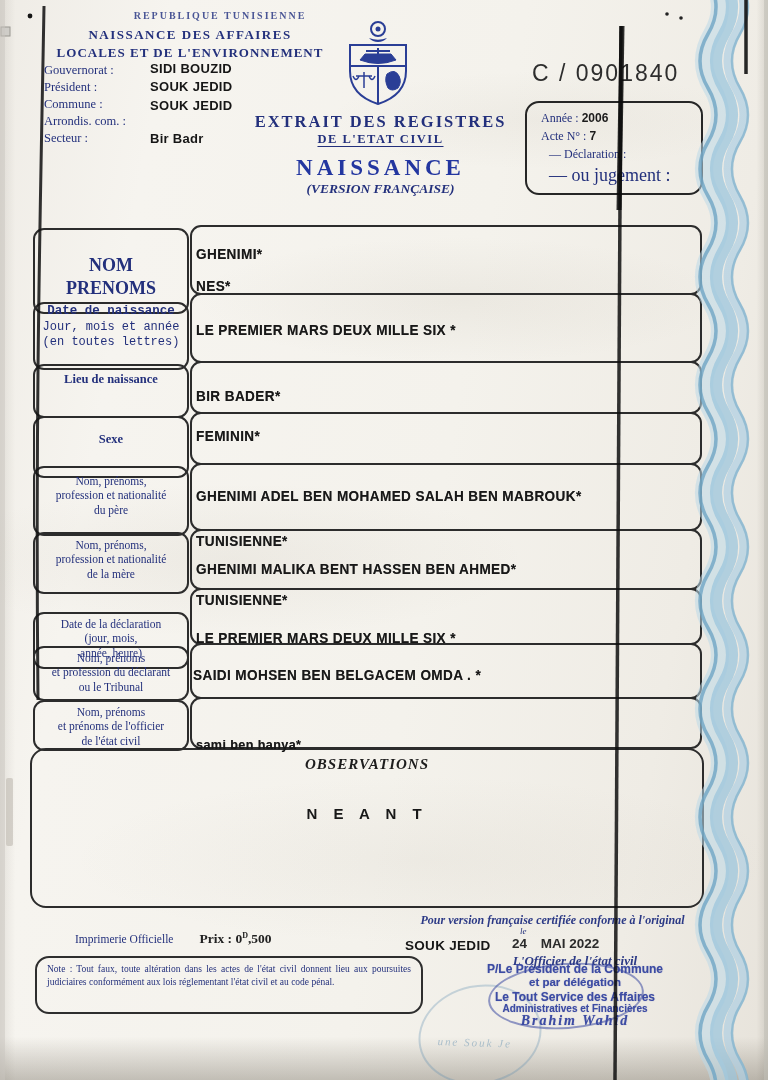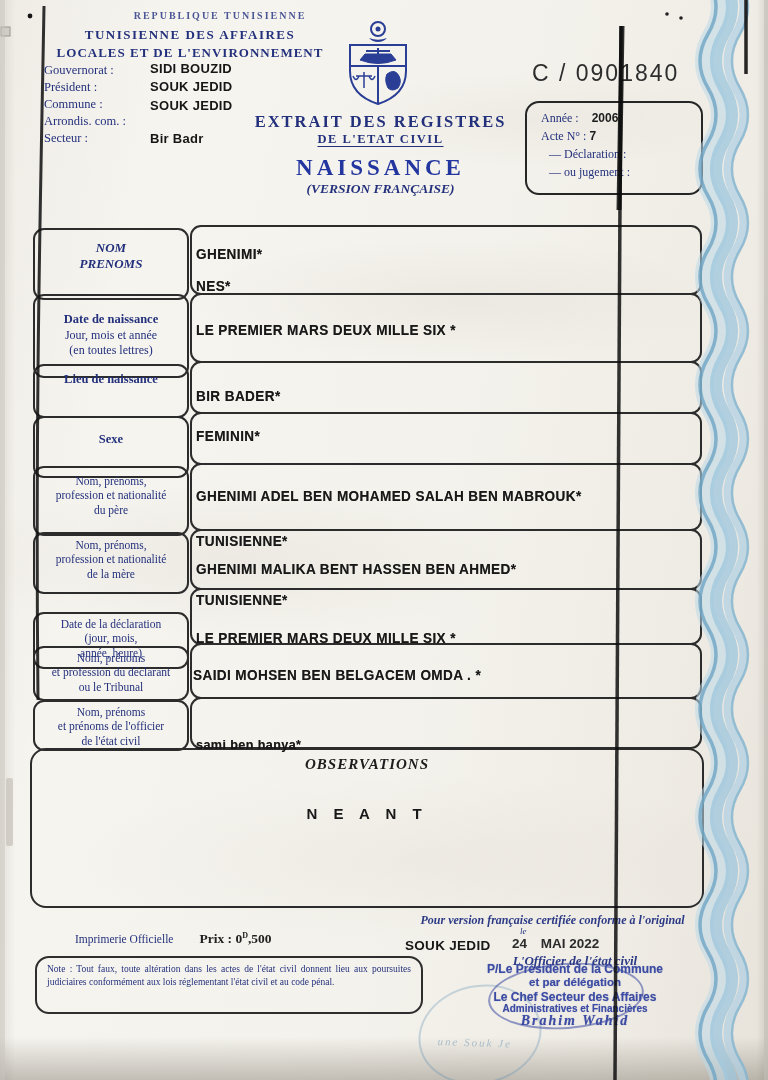--- a/index.html
+++ b/index.html
@@ -30,21 +30,21 @@
              text-shadow:0 0 1px rgba(60,75,163,.5);}
   .artifacts{position:absolute;inset:0;z-index:40;pointer-events:none;}
 </style>
 </head>
 <body>
 
 <div class="page">
   <div class="paper-texture"></div>
 
   <div style="position:absolute;left:100px;top:10px;width:240px;text-align:center;font-size:10px;font-weight:bold;letter-spacing:2px;color:#2c3a86;opacity:.85;filter:blur(.3px);z-index:5;">REPUBLIQUE TUNISIENNE</div>
-  <div style="position:absolute;left:60px;top:27px;width:260px;text-align:center;font-size:13px;font-weight:bold;letter-spacing:1.5px;color:#23307c;z-index:5;">TUNISIENNE DES AFFAIRES</div>
+  <div style="position:absolute;left:60px;top:27px;width:260px;text-align:center;font-size:13px;font-weight:bold;letter-spacing:1.5px;color:#23307c;z-index:5;">NAISSANCE DES AFFAIRES</div>
   <div style="position:absolute;left:40px;top:45px;width:300px;text-align:center;font-size:13px;font-weight:bold;letter-spacing:1px;color:#23307c;z-index:5;">LOCALES ET DE L'ENVIRONNEMENT</div>
 
   <div class="hdr-field" style="left:44px;top:63px;font-weight:normal;">Gouvernorat :</div>
   <div class="hdr-val" style="left:150px;top:61px;">SIDI BOUZID</div>
   <div class="hdr-field" style="left:44px;top:80px;font-weight:normal;">Président :</div>
   <div class="hdr-val" style="left:150px;top:79px;">SOUK JEDID</div>
   <div class="hdr-field" style="left:44px;top:97px;font-weight:normal;">Commune :</div>
   <div class="hdr-val" style="left:150px;top:98px;">SOUK JEDID</div>
   <div class="hdr-field" style="left:44px;top:114px;font-weight:normal;">Arrondis. com. :</div>
   <div class="hdr-field" style="left:44px;top:131px;font-weight:normal;">Secteur :</div>
@@ -76,35 +76,35 @@
     <div style="font-size:16.5px;font-weight:bold;letter-spacing:2px;color:#23307c;">EXTRAIT DES REGISTRES</div>
     <div style="font-size:12.5px;font-weight:bold;letter-spacing:1.5px;color:#23307c;text-decoration:underline;text-underline-offset:3px;">DE L'ETAT CIVIL</div>
     <div style="margin-top:8px;font-size:23px;font-weight:bold;letter-spacing:4px;color:#2336a0;">NAISSANCE</div>
     <div style="font-size:13.5px;font-weight:bold;font-style:italic;color:#23307c;">(VERSION FRANÇAISE)</div>
   </div>
 
   <div style="position:absolute;left:532px;top:60px;font-family:'Liberation Sans',sans-serif;font-size:23px;letter-spacing:2px;color:#2d2d2d;z-index:6;">C / 0901840</div>
   <div style="position:absolute;left:525px;top:101px;width:178px;height:94px;border:2px solid #262626;border-radius:14px;z-index:5;padding:8px 0 0 14px;box-sizing:border-box;">
     <div style="font-size:12px;color:#23307c;">
       <span>Année :</span>
-      <span style="font-family:'Liberation Sans',sans-serif;font-weight:bold;color:#1c1c1c;margin-left:10px;">2006</span>
+      <span style="font-family:'Liberation Sans',sans-serif;font-weight:bold;color:#1c1c1c;">2006</span>
     </div>
     <div style="font-size:12px;color:#23307c;margin-top:3px;">
       <span>Acte N° :</span>
       <span style="font-family:'Liberation Sans',sans-serif;font-weight:bold;color:#1c1c1c;">7</span>
     </div>
     <div style="font-size:12px;color:#23307c;margin:3px 0 0 8px;">— Déclaration :</div>
-    <div style="font-size:12px;color:#23307c;margin:3px 0 0 8px;">— ou jugement :</div>
-  </div>
-
-  <div class="lbox" style="top:228px;height:58px;padding-top:10px;font-size:13px;font-style:italic;">
+    <div style="font-size:18px;color:#23307c;margin:3px 0 0 8px;">— ou jugement :</div>
+  </div>
+
+  <div class="lbox" style="top:228px;height:58px;padding-top:24px;font-size:18px;">
     <span class="lb-strong">NOM</span>
     <span class="lb-strong">PRENOMS</span>
   </div>
-  <div class="lbox" style="top:294px;height:64px;padding-top:16px;font-size:12px;">
+  <div class="lbox" style="top:302px;height:64px;padding-top:0;font-size:12px;font-family:Liberation Mono, monospace;">
     <span class="lb-strong" style="font-size:12.5px;">Date de naissance</span>
     <span>Jour, mois et année</span>
     <span>(en toutes lettres)</span>
   </div>
   <div class="lbox" style="top:364px;height:44px;padding-top:6px;font-size:12.5px;">
     <span class="lb-strong">Lieu de naissance</span>
   </div>
   <div class="lbox" style="top:416px;height:44px;padding-top:14px;font-size:12.5px;">
     <span class="lb-strong">Sexe</span>
   </div>
@@ -174,21 +174,21 @@
   <div class="hdr-val" style="left:405px;top:938px;font-size:13.5px;z-index:6;">SOUK JEDID</div>
   <span style="position:absolute;left:520px;top:926px;font-size:9px;font-style:italic;color:#23307c;z-index:6;">le</span>
   <div style="position:absolute;left:512px;top:936px;z-index:6;font-family:'Liberation Sans',sans-serif;font-weight:bold;font-size:13.5px;color:#2b2b2b;">
     <span>24</span>
     <span style="margin-left:10px;">MAI 2022</span>
   </div>
   <div style="position:absolute;left:430px;top:953px;width:290px;text-align:center;font-size:13px;font-weight:bold;font-style:italic;color:#2c3a86;z-index:7;">L'Officier de l'état civil</div>
 
   <div class="stampline" style="top:976px;font-size:11.5px;">et par délégation</div>
   <div class="stampline" style="top:962px;font-size:12px;">P/Le Président de la Commune</div>
-  <div class="stampline" style="top:990px;font-size:12px;">Le Chef Secteur des Affaires</div>
+  <div class="stampline" style="top:990px;font-size:12px;">Le Tout Service des Affaires</div>
   <div class="stampline" style="top:1003px;font-size:10px;">Administratives et Financières</div>
   <div class="stampline" style="top:1013px;font-size:14px;font-style:italic;font-family:'Liberation Serif',serif;filter:blur(.5px);letter-spacing:2px;">Brahim Wahid</div>
 
   <div style="position:absolute;left:488px;top:963px;width:152px;height:62px;border:2px solid rgba(60,75,163,.55);border-radius:50%;transform:rotate(-4deg);z-index:6;"></div>
 
   <div style="position:absolute;left:418px;top:985px;width:120px;height:95px;border:2px solid rgba(90,140,175,.30);border-radius:50%;transform:rotate(-12deg);z-index:5;overflow:hidden;">
     <span style="position:absolute;left:16px;top:48px;font-size:11px;font-style:italic;color:rgba(90,140,175,.45);transform:rotate(14deg);letter-spacing:2px;">une Souk Je</span>
   </div>
 
   <div style="position:absolute;left:35px;top:956px;width:388px;height:58px;border:2px solid #2e2e2e;border-radius:14px;z-index:5;padding:5px 10px;box-sizing:border-box;">

